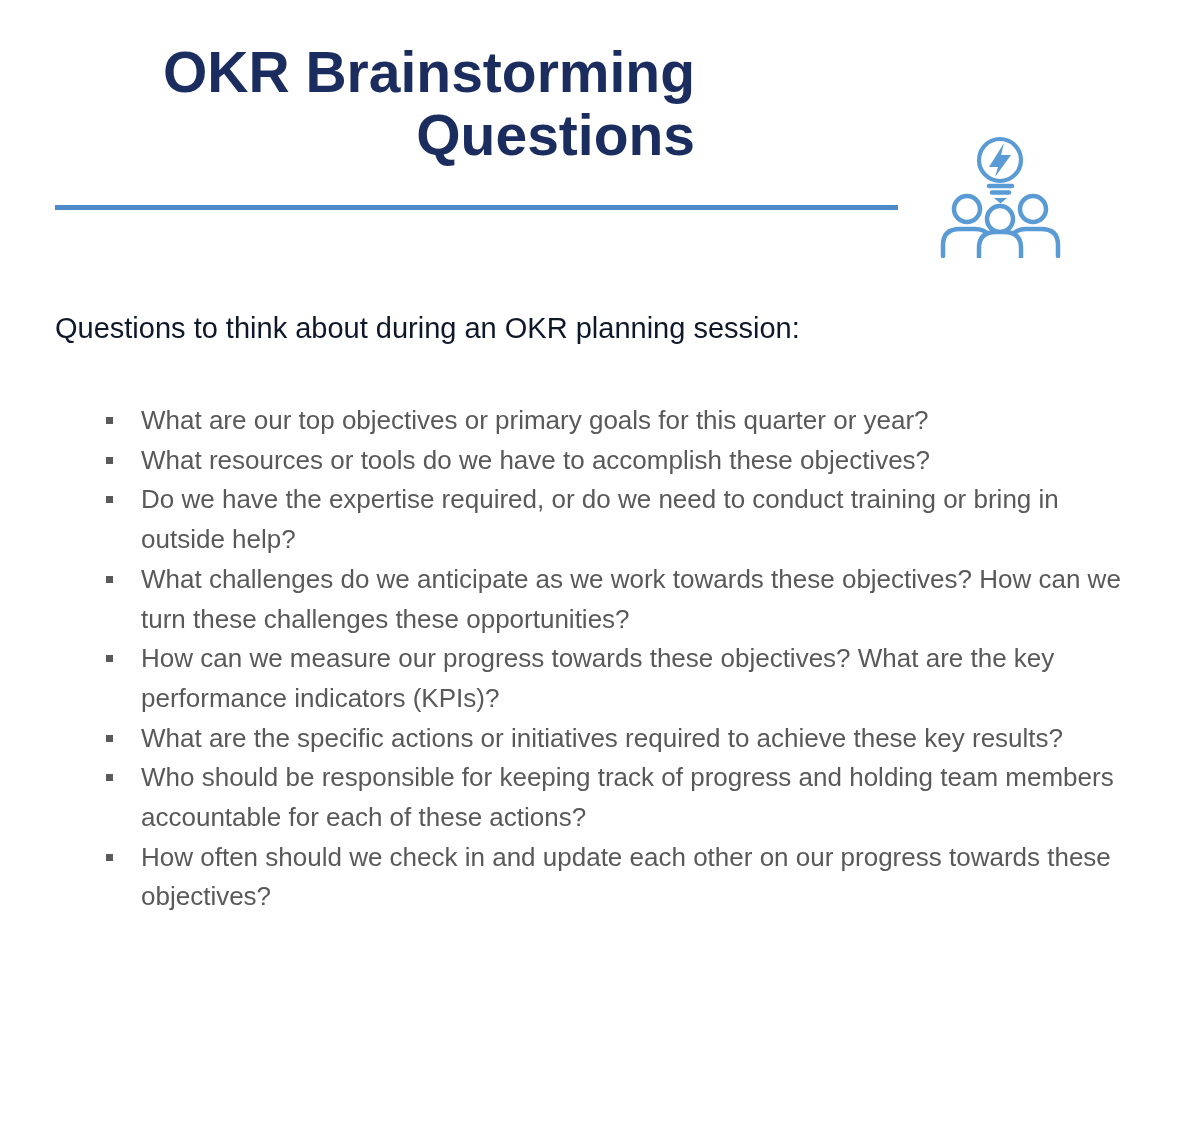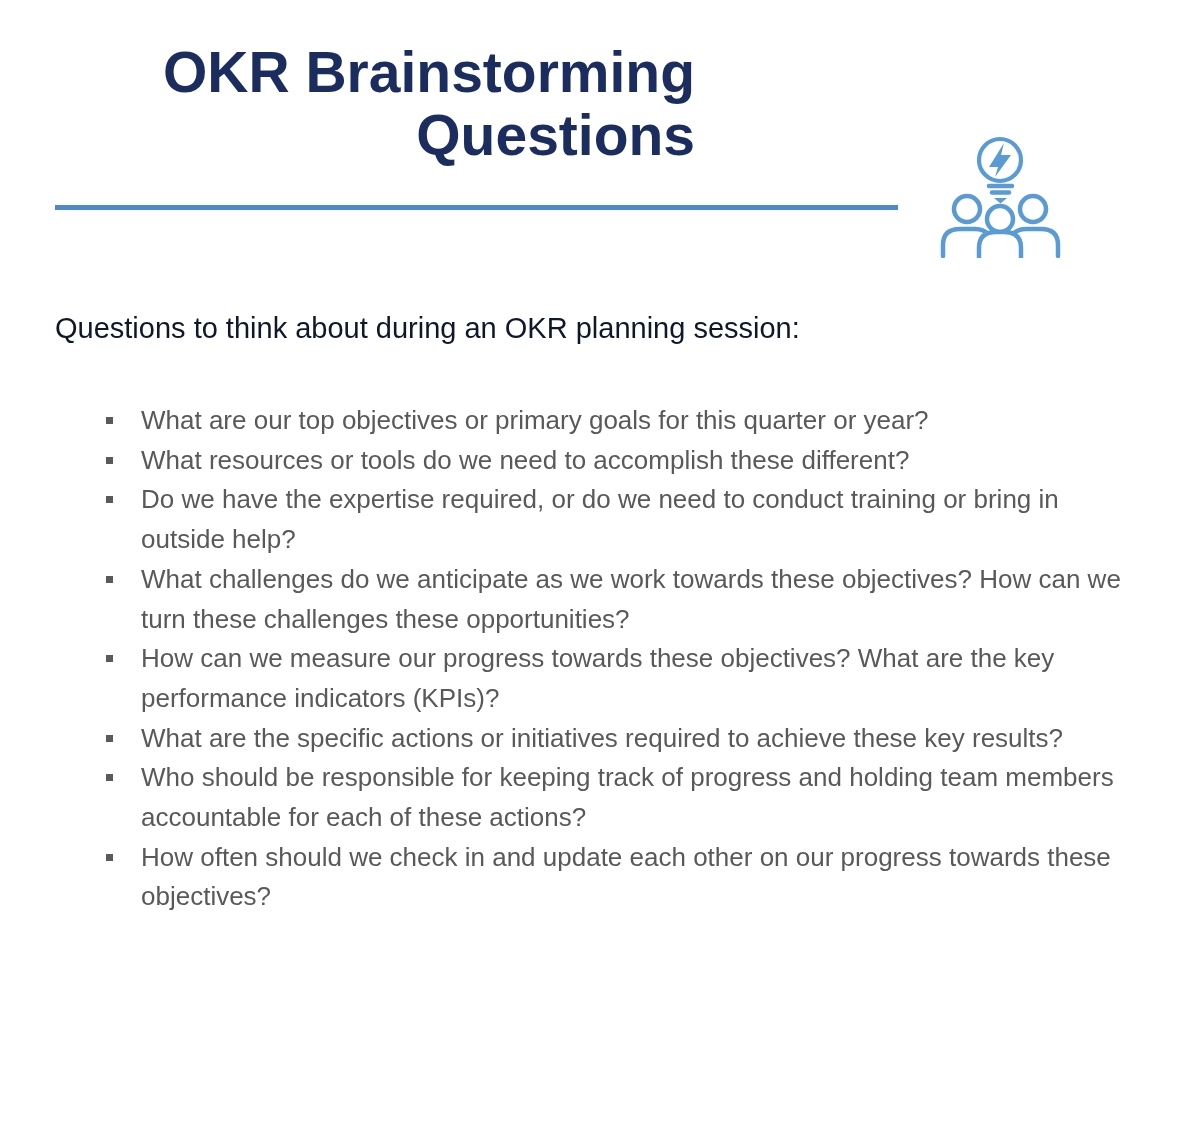--- a/index.html
+++ b/index.html
@@ -109,21 +109,21 @@
 
   <p class="intro">Questions to think about during an OKR planning session:</p>
 
   <ul class="question-list">
     <li>
       <span class="bullet"></span>
       <span>What are our top objectives or primary goals for this quarter or year?</span>
     </li>
     <li>
       <span class="bullet"></span>
-      <span>What resources or tools do we need to accomplish these different?</span>
+      <span>What resources or tools do we have to accomplish these objectives?</span>
     </li>
     <li>
       <span class="bullet"></span>
       <span>Do we have the expertise required, or do we need to conduct training or bring in outside help?</span>
     </li>
     <li>
       <span class="bullet"></span>
       <span>What challenges do we anticipate as we work towards these objectives? How can we turn these challenges these opportunities?</span>
     </li>
     <li>

